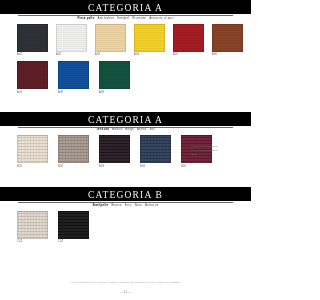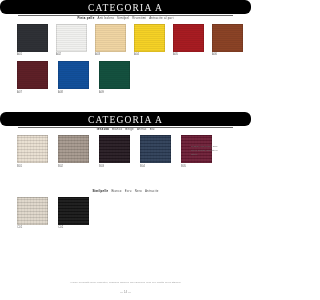--- a/index.html
+++ b/index.html
@@ -6,21 +6,21 @@
   body{
     width:251px;height:300px;background:#ffffff;
     font-family:"Liberation Serif",serif;
     overflow:hidden;position:relative;
   }
   .page{width:251px;height:300px;position:relative;}
 
   
   .banner{
     width:100%;background:#000000;color:#ffffff;
-    text-align:center;position:relative;border-radius:6px;
+    text-align:center;position:relative;
   }
   .banner-title{
     font-family:"Liberation Serif",serif;
     font-size:9.5px;letter-spacing:1.2px;
     padding-top:3px;line-height:11px;
     color:#f2f2f2;
   }
   .banner-rule{
     width:86%;height:1px;background:#6a6a6a;
     margin:1px auto 0 auto;
@@ -174,20 +174,24 @@
       </div>
     </div>
     <div class="side-note" style="top:10px;">
       <div>Tessuto disponibile solo</div>
       <div>per le sedute indicate in</div>
       <div>listino</div>
     </div>
   </div>
 
   <div style="height:18px;"></div>
+  <div class="banner" style="height:14px;">
+    <div class="banner-title">CATEGORIA B</div>
+    <div class="banner-rule"></div>
+  </div>
   <div class="subtitle">
     <b>Similpelle</b><span class="sep"></span><span>Bianco</span><span class="sep"></span><span>Ecru</span><span class="sep"></span><span>Nero</span><span class="sep"></span><span>Antracite</span>
   </div>
 
   <div class="rows" style="margin-top:4px;">
     <div class="row">
       <div class="cell">
         <div class="chip weave" style="background-color: rgb(222, 214, 201);"></div>
         <div class="code">C01</div>
       </div>

